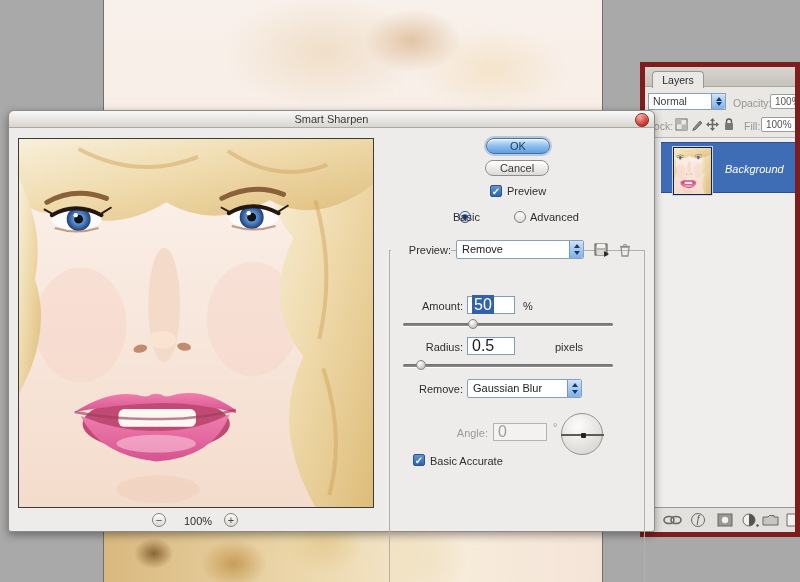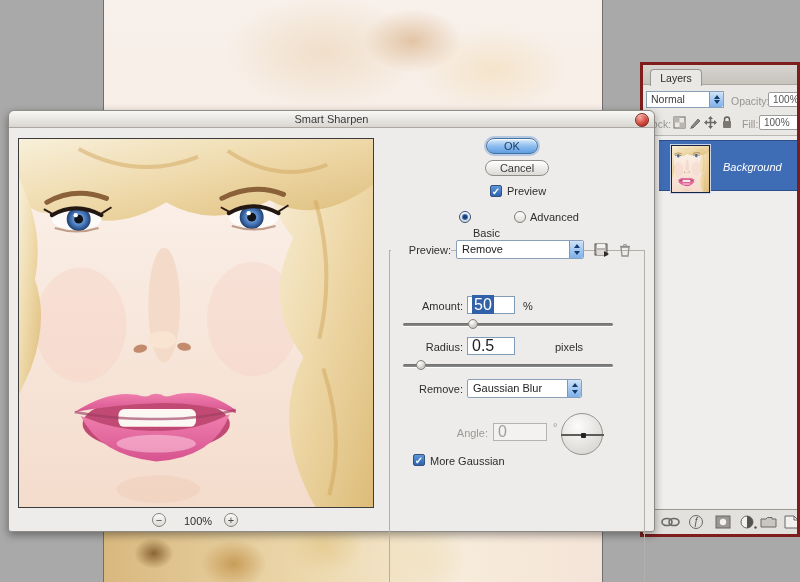--- a/index.html
+++ b/index.html
@@ -18,21 +18,21 @@
   .photo-doc-bottom { position:absolute; left:0; bottom:0; width:100%; height:52px;
     background:
       radial-gradient(28px 22px at 10% 45%, #8A6534, transparent 70%),
       radial-gradient(46px 34px at 26% 65%, #C89D58, transparent 72%),
       radial-gradient(56px 40px at 44% 30%, #E6CD96, transparent 72%),
       radial-gradient(70px 46px at 63% 55%, #F0E2C2, transparent 72%),
       linear-gradient(90deg,#D9B87E 0%, #EDD9AE 42%, #F7EBDA 72%, #F4E4D8 100%); }
 
   
   .layers-panel { position:absolute; left:640px; top:62px; width:160px; height:475px; z-index:1;
-    background:#E9E8E5; border:3px solid #7f1d1d; overflow:hidden; }
+    background:#E9E8E5; border:5px solid #7f1d1d; overflow:hidden; }
   .lp-header { position:absolute; left:0; top:0; width:100%; height:20px; background:linear-gradient(#D8D5D0,#C6C3BD); border-bottom:1px solid #AAA7A1; }
   .lp-tab { position:absolute; left:7px; top:4px; width:52px; height:17px; background:#E9E8E5;
     border:1px solid #9A9792; border-bottom:none; border-radius:4px 4px 0 0; text-align:center; line-height:16px; font-size:10.5px; color:#2B2B2B; }
   .lp-row { position:absolute; left:0; width:100%; height:24px; }
   .dropdown-sm { position:absolute; background:#FFF; border:1px solid #8AA0B8; height:17px; line-height:15px; padding-left:4px; color:#3A3A3A; font-size:10.5px; }
   .stepper { position:absolute; right:0; top:0; width:14px; height:100%; border-left:1px solid #7A96C2; border-radius:0 2px 2px 0;
     background:linear-gradient(#CFE3F8,#7FB0E8); }
   .stepper i { position:absolute; left:3.5px; width:0; height:0; border-left:3.5px solid transparent; border-right:3.5px solid transparent; }
   .stepper .up { top:3px; border-bottom:4px solid #123A6E; }
   .stepper .dn { bottom:3px; border-top:4px solid #123A6E; }
@@ -241,28 +241,28 @@
   <div class="preview-frame">
     <svg viewBox="0 0 356 372" preserveAspectRatio="none" width="354" height="368">
         <use href="#face-art"></use>
       </svg>
   </div>
 
   <div class="zoom-btn" style="left:143px; top:402px;"><span>−</span></div>
   <span class="zoom-level" style="left:175px; top:404px;">100%</span>
   <div class="zoom-btn" style="left:215px; top:402px;"><span>+</span></div>
 
-  <div class="pill pill-ok" style="left:477px; top:27px; width:52px;">OK</div>
+  <div class="pill pill-ok" style="left:477px; top:27px; width:64px;">OK</div>
   <div class="pill pill-cancel" style="left:476px; top:49px; width:64px;">Cancel</div>
 
   <span class="checkbox" style="left:481px; top:74px;"><span>✓</span></span>
   <span class="lbl" style="left:498px; top:74px;">Preview</span>
 
   <span class="radio sel" style="left:450px; top:100px;"></span>
-  <span class="lbl" style="left:464px; top:100px;margin-top:16px;">Basic</span>
+  <span class="lbl" style="left:444px; top:100px;">Basic</span>
   <span class="radio" style="left:505px; top:100px;"></span>
   <span class="lbl" style="left:521px; top:100px;">Advanced</span>
 
   <div class="fieldset"></div>
 
   <span class="lbl lbl-r" style="left:382px; top:133px; width:60px; background:#EDECEA;">Preview:</span>
   <div class="dropdown" style="left:447px; top:129px; width:128px;">
     <span>Remove</span>
     <span class="stepper">
         <i class="up"></i>
@@ -306,14 +306,14 @@
 
   <span class="lbl lbl-r dis" style="left:400px; top:316px; width:79px;">Angle:</span>
   <div class="textinput disabled" style="left:484px; top:312px; width:54px;"><span>0</span></div>
   <span class="lbl dis" style="left:544px; top:310px;">°</span>
   <div class="dial">
     <span class="line"></span>
     <span class="dot"></span>
   </div>
 
   <span class="checkbox" style="left:404px; top:343px;"><span>✓</span></span>
-  <span class="lbl" style="left:421px; top:344px;">More Gaussian</span>
+  <span class="lbl" style="left:421px; top:344px;">Basic Accurate</span>
 </div>
 
 </body></html>

